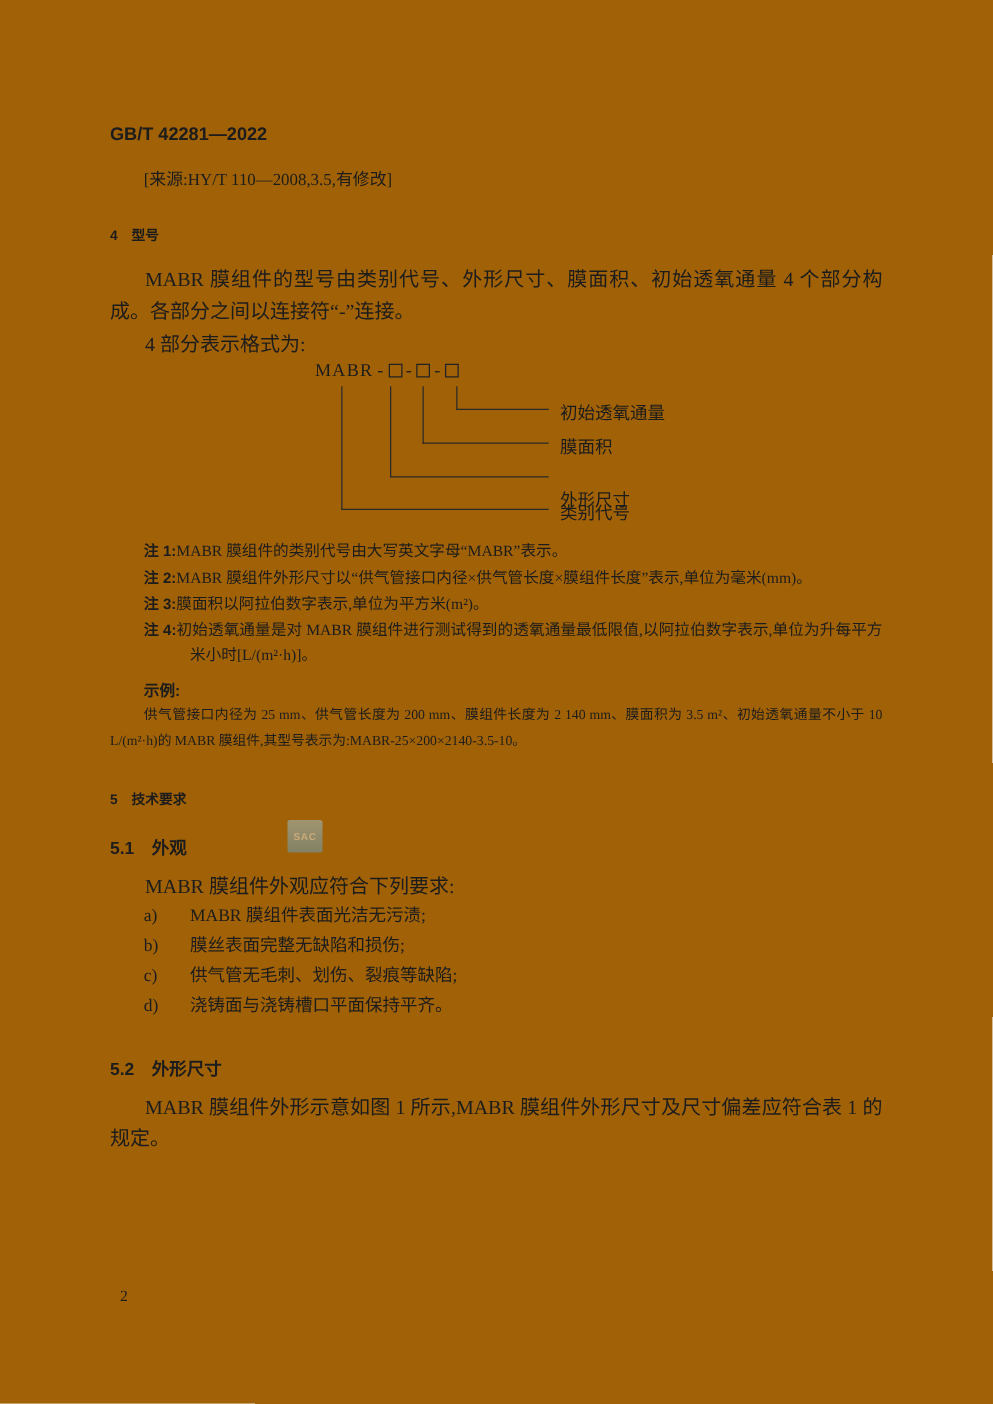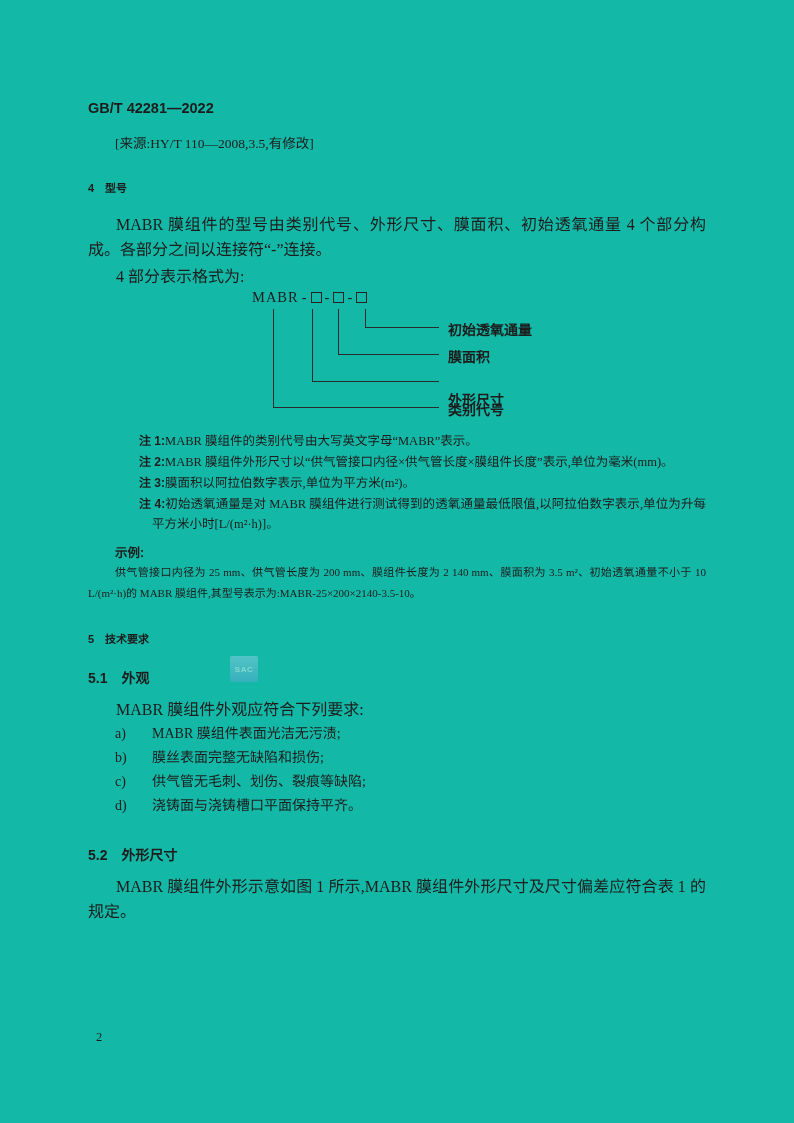--- a/index.html
+++ b/index.html
@@ -1,21 +1,21 @@
 <!DOCTYPE html>
 <html lang="zh-CN"><head>
 <meta charset="utf-8">
 <style>
   * { margin: 0; padding: 0; box-sizing: border-box; }
   html, body { background: #ffffff; }
   .page {
     position: relative;
     width: 794px;
     height: 1123px;
-    background: #14b8a6;
+    background: #a16207;
     overflow: hidden;
     font-family: "Liberation Serif", "DejaVu Serif", serif;
     color: #1c1c1c;
   }
   .content { padding: 100px 88px 0 88px; }
 
   .doc-header {
     font-family: "Liberation Sans", "DejaVu Sans", sans-serif;
     font-weight: bold;
     font-size: 14.5px;
@@ -71,42 +71,40 @@
   .c1 { left: 277px; top: 20px; width: 74px;  height: 19px; }
   .c2 { left: 250px; top: 20px; width: 101px; height: 46px; }
   .c3 { left: 224px; top: 20px; width: 127px; height: 73px; }
   .c4 { left: 185px; top: 20px; width: 166px; height: 99px; }
   .dlabel {
     position: absolute;
     left: 360px;
     font-size: 14px;
     height: 18px;
     white-space: nowrap;
-    font-weight: bold;
   }
   .l1 { top: 30px; }
   .l2 { top: 57px; }
   .l3 { top: 100px; }
   .l4 { top: 110px; }
 
   
   .notes-block { margin-left: 27px; }
   .note {
     font-size: 12.5px;
     line-height: 20px;
     margin-bottom: 1px;
     padding-left: 37px;
     text-indent: -37px;
     text-align: justify;
   }
   .note-label {
     font-family: "Liberation Sans", "DejaVu Sans", sans-serif;
     font-weight: bold;
     font-size: 12px;
-    margin-left: 24px;
   }
 
   
   .example-label {
     margin-top: 8px;
     margin-left: 27px;
     font-size: 12.5px;
     height: 18px;
   }
   .example-text {

